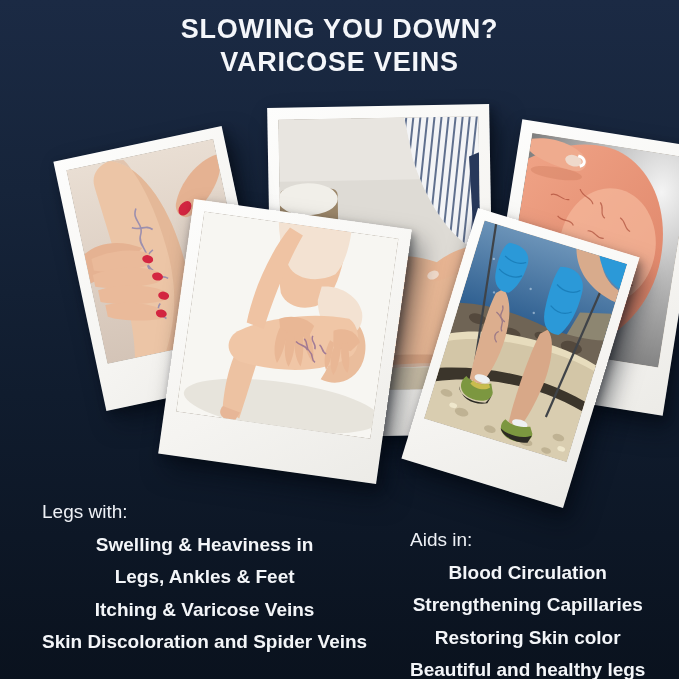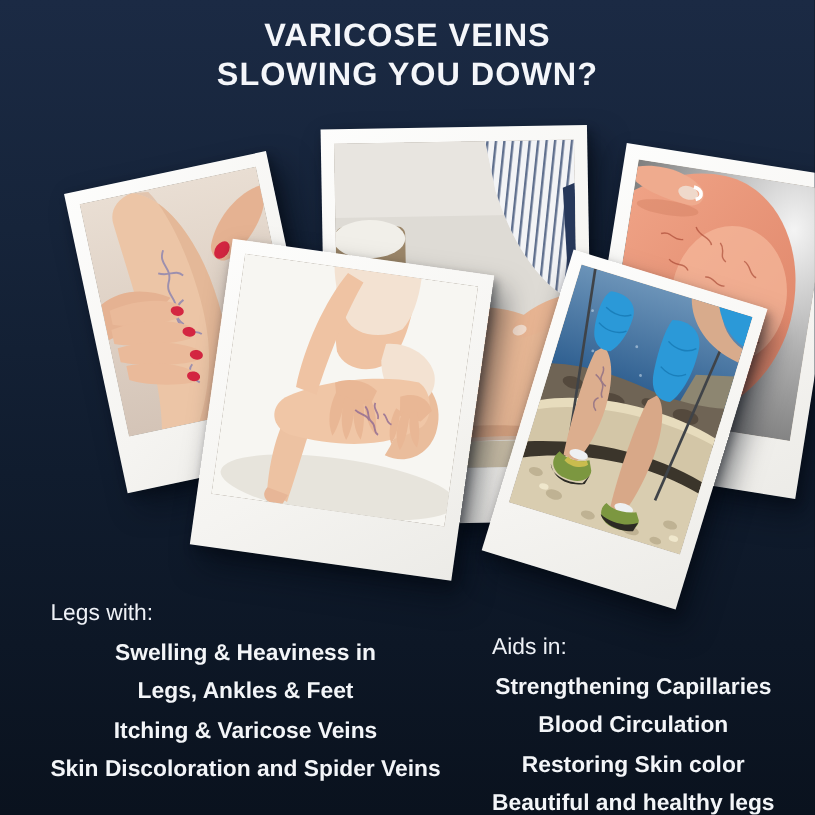--- a/index.html
+++ b/index.html
@@ -37,22 +37,22 @@
   .col-right{left:410px;margin-top:28px;}
   .col .heading{font-weight:400;color:#eef1f6;}
   .col .item{font-weight:700;text-align:center;}
 </style>
 </head>
 <body>
 
 <div class="canvas">
 
   <div class="headline">
+    <div>SLOWING YOU DOWN?</div>
     <div>VARICOSE VEINS</div>
-    <div>SLOWING YOU DOWN?</div>
   </div>
 
   <div>
 
     <figure class="polaroid p-exam" aria-label="Clinician in striped shirt examining a thigh with varicose veins">
       <div class="photo">
         <svg viewBox="0 0 200 272" preserveAspectRatio="none">
           <defs>
             <pattern id="p2s" width="7" height="12" patternUnits="userSpaceOnUse" patternTransform="rotate(7)">
               <rect width="7" height="12" fill="#f3f4f6"></rect>
@@ -275,20 +275,20 @@
   <div class="benefits">
     <div class="col col-left">
       <div class="heading">Legs with:</div>
       <div class="item">Swelling &amp; Heaviness in</div>
       <div class="item">Legs, Ankles &amp; Feet</div>
       <div class="item">Itching &amp; Varicose Veins</div>
       <div class="item">Skin Discoloration and Spider Veins</div>
     </div>
     <div class="col col-right">
       <div class="heading">Aids in:</div>
+      <div class="item">Blood Circulation</div>
       <div class="item">Strengthening Capillaries</div>
-      <div class="item">Blood Circulation</div>
       <div class="item">Restoring Skin color</div>
       <div class="item">Beautiful and healthy legs</div>
     </div>
   </div>
 
 </div>
 
 </body></html>

